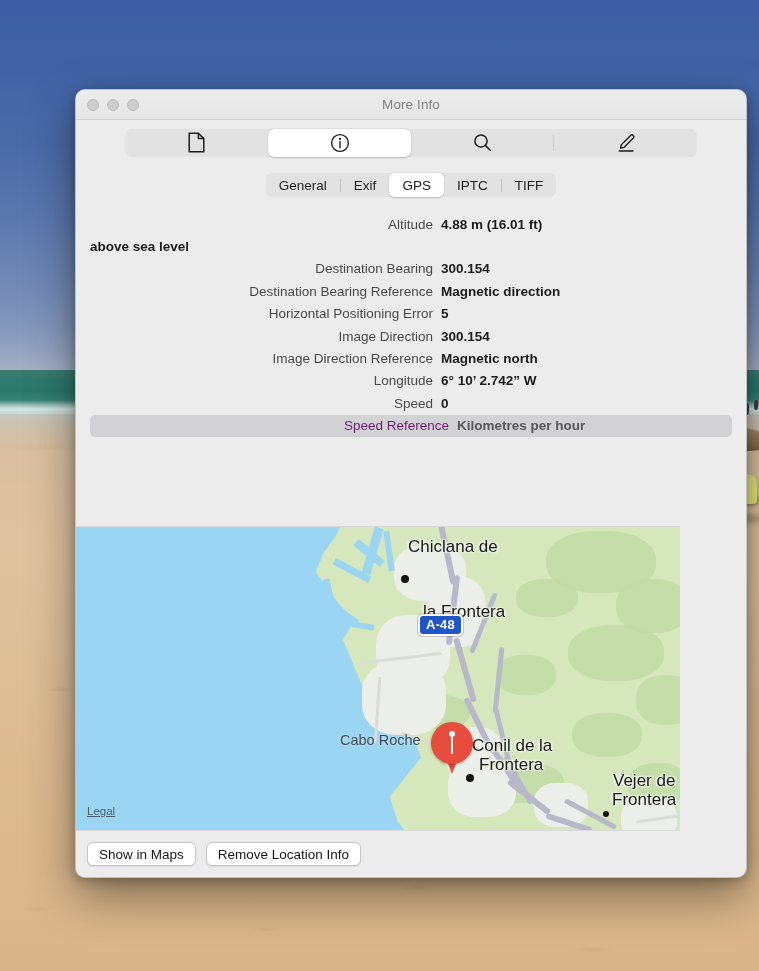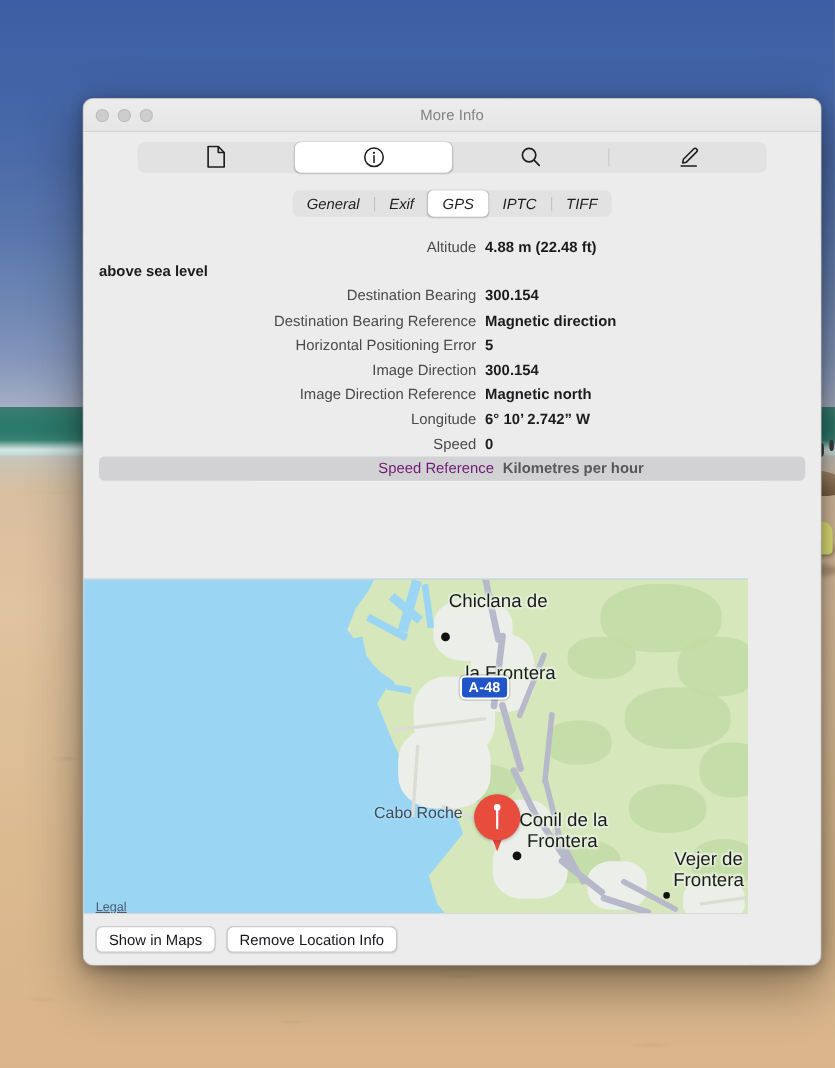--- a/index.html
+++ b/index.html
@@ -119,21 +119,21 @@
   }
   .seg-item.sel {
     background:#ffffff; border-radius:6px;
     box-shadow:0 .5px 1.5px rgba(0,0,0,.2), 0 0 0 .5px rgba(0,0,0,.05);
   }
   .seg-divider {
     position:absolute; right:0; top:6px; width:1px; height:16px; background:#c9c9c9;
   }
 
   
-  .tabsrow { display:flex; justify-content:center; padding-top:5px;font-style:italic; }
+  .tabsrow { display:flex; justify-content:center; padding-top:5px; }
   .tabs {
     background:#e2e2e2; border-radius:6px; height:24px;
     display:flex; align-items:center; padding:0; position:relative;
   }
   .tab {
     height:24px; padding:0 13px; display:flex; align-items:center;
     font-size:13.5px; color:#1d1d1f; border-radius:5px; position:relative;
     white-space:nowrap;
   }
   .tab.sel {
@@ -219,21 +219,21 @@
   }
   .pin-needle-head {
     position:absolute; left:18px; top:9px; width:6px; height:6px;
     background:#fff; border-radius:50%;
   }
   .pin-needle-stem {
     position:absolute; left:20px; top:13px; width:2px; height:19px;
     background:#fff; border-radius:1px;
   }
   .legal {
-    position:absolute; left:11px; bottom:1px; font-size:11.5px;
+    position:absolute; left:11px; bottom:15px; font-size:11.5px;
     color:#4c5d70; text-decoration:underline;
   }
 
   
   .bottombar {
     position:absolute; left:0; bottom:0; width:604px; height:47px;
     background:#ececec; border-top:1px solid #dadada;
     display:flex; align-items:center; gap:10px; padding-left:11px;
   }
   .btn {
@@ -334,21 +334,21 @@
       <div class="tab sel">GPS</div>
       <div class="tab">IPTC</div>
       <div class="tabsep"></div>
       <div class="tab">TIFF</div>
     </div>
   </div>
 
   <div class="metawrap">
     <div class="row">
       <div class="rlabel">Altitude</div>
-      <div class="rvalue">4.88 m (22.48 ft)</div>
+      <div class="rvalue">4.88 m (16.01 ft)</div>
     </div>
     <div class="row">
       <div class="rvalue">above sea level</div>
     </div>
     <div class="row">
       <div class="rlabel">Destination Bearing</div>
       <div class="rvalue">300.154</div>
     </div>
     <div class="row">
       <div class="rlabel">Destination Bearing Reference</div>

